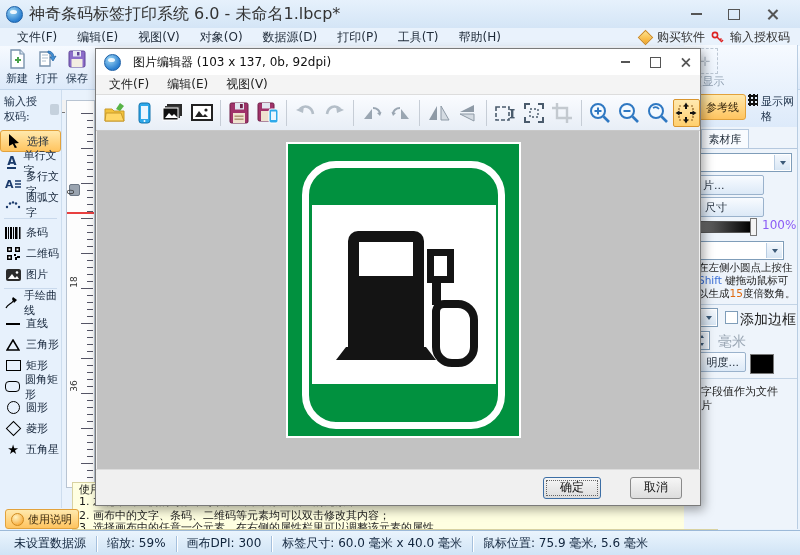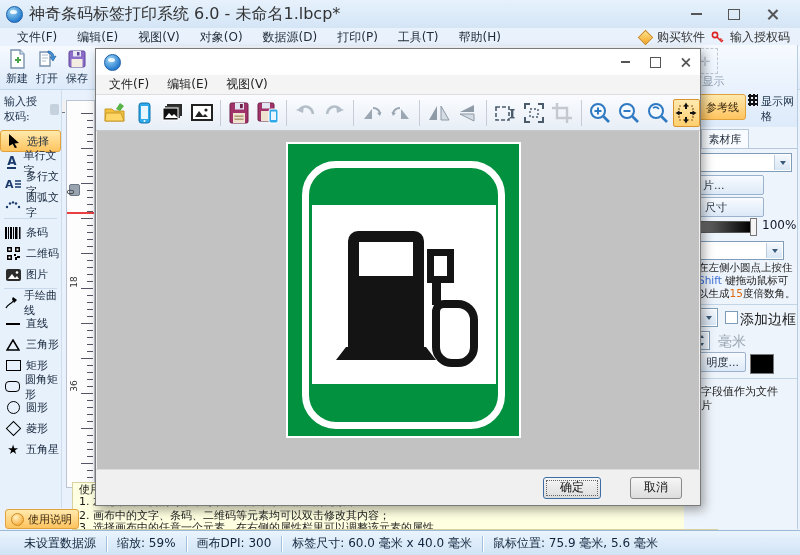--- a/index.html
+++ b/index.html
@@ -78,21 +78,21 @@
      radial-gradient(circle 1.7px at 6px 10px,#111 98%,transparent),
      radial-gradient(circle 1.7px at 10px 10px,#111 98%,transparent);}
   .mat-tab{position:absolute;left:17px;top:84px;width:46px;height:19px;background:#f8fbff;border:1px solid #b5c8de;border-bottom:none;display:flex;align-items:center;justify-content:center;font-size:11px;color:#1e2a38;}
   .tabline{position:absolute;left:0;top:103px;width:100%;height:1px;background:#b5c8de;}
   .combo{position:absolute;height:19px;background:#fff;border:1px solid #7f9db9;box-sizing:border-box;}
   .combo .da{position:absolute;right:1px;top:1px;bottom:1px;width:15px;background:linear-gradient(#f4f8fd,#d8e6f4);border-left:1px solid #b9cde2;display:flex;align-items:center;justify-content:center;}
   .tri{width:0;height:0;border-left:3.5px solid transparent;border-right:3.5px solid transparent;border-top:4.5px solid #3c5a78;}
   .rbtn{position:absolute;height:20px;background:linear-gradient(#f8fbff,#dce9f7);border:1px solid #9ab2cc;border-radius:2px;box-sizing:border-box;font-size:11px;color:#1e2a38;display:flex;align-items:center;}
   .slider-track{position:absolute;left:4px;top:176px;width:62px;height:10px;background:linear-gradient(90deg,#8a8a8a,#000);border:1px solid #555;}
   .slider-handle{position:absolute;left:66px;top:173px;width:5px;height:16px;background:#f4f4f4;border:1px solid #777;}
-  .pct{position:absolute;left:78px;top:173px;font-size:12px;color:#0f172a;}
+  .pct{position:absolute;left:78px;top:173px;font-size:12px;color:#8b5cf6;}
   .hint{position:absolute;left:14px;top:216px;width:98px;font-size:10.5px;line-height:13px;color:#222;}
   .blue{color:#3a6fd8;}  .orange-num{color:#e06a10;}
   .chk{position:absolute;left:41px;top:266px;width:11px;height:11px;background:#fff;border:1px solid #7f9db9;}
   .rp-sep{position:absolute;left:0;width:100%;height:1px;background:#c3d4e6;}
   .spin{position:absolute;left:0;top:286px;width:26px;height:19px;background:#fff;border:1px solid #7f9db9;box-sizing:border-box;}
   .spin .up,.spin .dn{position:absolute;right:1px;width:12px;height:8px;background:#e8f0f9;display:flex;align-items:center;justify-content:center;}
   .spin .up{top:0.5px;} .spin .dn{bottom:0.5px;}
   .tri-s{width:0;height:0;border-left:2.5px solid transparent;border-right:2.5px solid transparent;}
   .tri-up{border-bottom:3.5px solid #3c5a78;} .tri-dn{border-top:3.5px solid #3c5a78;}
   .swatch{position:absolute;left:66px;top:309px;width:22px;height:18px;background:#000;border:1px solid #777;}
@@ -439,20 +439,21 @@
     <div class="rp-sep" style="top:333px;"></div>
     <div class="filehint">
       <span>的字段值作为文件</span><br>
       <span>图片</span>
     </div>
   </div>
 
   <div class="abs dialog">
     <div class="dlg-title">
       <span class="appicon"></span>
+      <span class="t">图片编辑器 (103 x 137, 0b, 92dpi)</span>
       <span class="dlg-btns">
         <span class="dwb">
             <span class="wb-min" style="width:9px;height:1.6px;"></span>
           </span>
         <span class="dwb">
             <span class="wb-max" style="width:9px;height:9px;"></span>
           </span>
         <span class="dwb">
             <span class="wb-x" style="transform:scale(.85);"></span>
           </span>
@@ -624,21 +625,21 @@
       </div>
     </div>
 
     <div class="dlg-bottom">
       <button class="btn default" style="width:58px;">确定</button>
       <button class="btn" style="width:52px;">取消</button>
     </div>
   </div>
 
   <div class="abs statusbar">
-    <span class="sitem" style="margin-left:24px;">未设置数据源</span>
+    <span class="sitem" style="margin-left:14px;">未设置数据源</span>
     <span class="ssep"></span>
     <span class="sitem">缩放: 59%</span>
     <span class="ssep"></span>
     <span class="sitem">画布DPI: 300</span>
     <span class="ssep"></span>
     <span class="sitem">标签尺寸: 60.0 毫米 x 40.0 毫米</span>
     <span class="ssep"></span>
     <span class="sitem">鼠标位置: 75.9 毫米, 5.6 毫米</span>
   </div>
 

